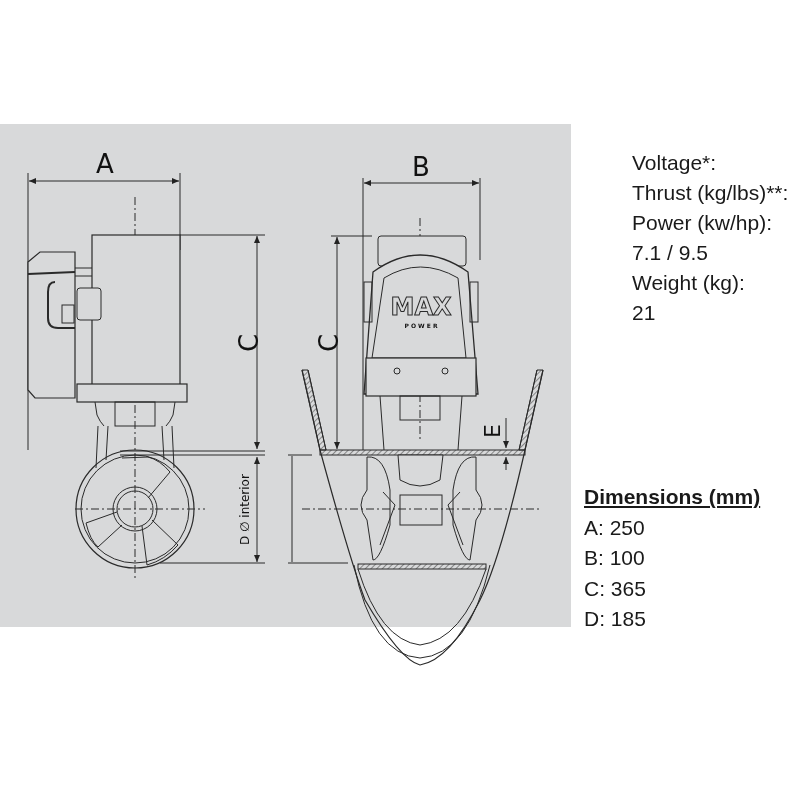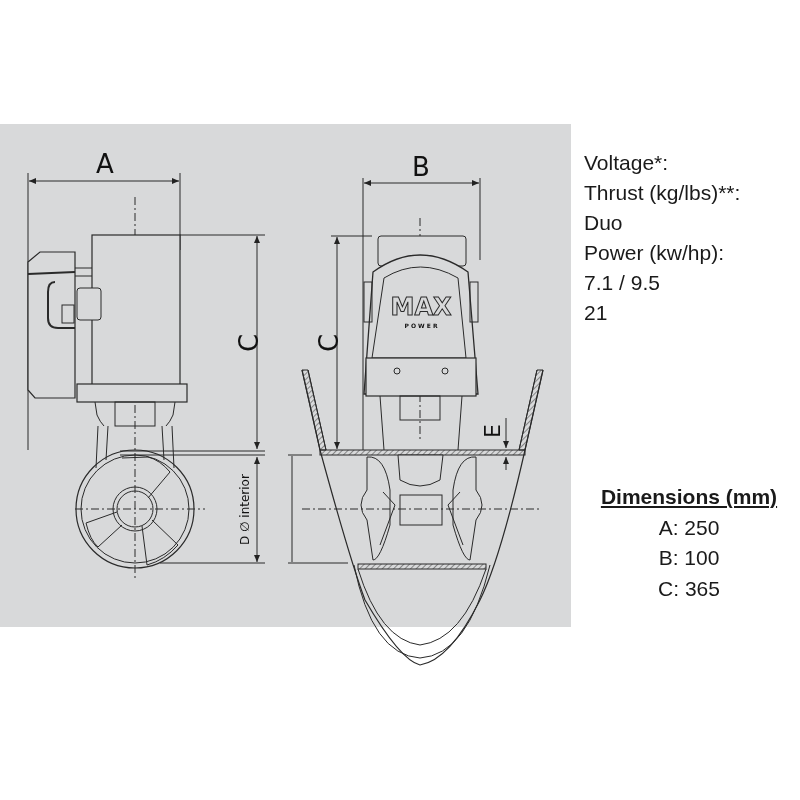--- a/index.html
+++ b/index.html
@@ -1,22 +1,22 @@
 <!DOCTYPE html>
 <html><head>
 <meta charset="utf-8">
 <style>
   html, body { margin: 0; padding: 0; background: #ffffff; }
   body { width: 800px; height: 800px; position: relative; overflow: hidden; font-family: "Liberation Sans", sans-serif; }
   .panel { position: absolute; left: 0; top: 124px; width: 571px; height: 503px; background: #d8d9da; }
   .drawing { position: absolute; left: 0; top: 0; width: 800px; height: 800px; }
   .drawing text { font-family: "DejaVu Sans", sans-serif; fill: #111; }
   .specs { position: absolute; left: 584px; top: 148px; width: 210px; color: #1a1a1a; font-size: 21px; line-height: 30px; }
-  .specs .line { white-space: nowrap; display: block; }
-  .dims { position: absolute; left: 584px; top: 482px; width: 210px; color: #1a1a1a; font-size: 21px; line-height: 30.5px; text-align: center; }
+  .specs .line { white-space: nowrap; display: block; margin-left: 48px; }
+  .dims { position: absolute; left: 584px; top: 482px; width: 210px; color: #1a1a1a; font-size: 21px; line-height: 30.5px; }
   .dims .heading { font-weight: bold; text-decoration: underline; display: block; white-space: nowrap; }
   .dims .line { display: block; white-space: nowrap; }
 </style>
 </head>
 <body>
 
 <div class="panel"></div>
 
 <svg class="drawing" viewBox="0 0 800 800" xmlns="http://www.w3.org/2000/svg">
   <defs>
@@ -145,24 +145,25 @@
   <text x="421" y="328" font-size="6" text-anchor="middle" font-weight="bold">P O W E R</text>
 
   <text x="412" y="176" font-size="26">B</text>
   <text x="0" y="0" font-size="26" transform="translate(328,342) rotate(-90) translate(-10,10)">C</text>
   <text x="0" y="0" font-size="22" transform="translate(500,438) rotate(-90)">E</text>
 </svg>
 
 <div class="specs">
   <span class="line">Voltage*:</span>
   <span class="line">Thrust (kg/lbs)**:</span>
-  <span class="line">Duo</span>
   <span class="line">Power (kw/hp):</span>
   <span class="line">7.1 / 9.5</span>
+  <span class="line">Weight (kg):</span>
   <span class="line">21</span>
 </div>
 
 <div class="dims">
   <span class="heading">Dimensions (mm)</span>
   <span class="line">A: 250</span>
   <span class="line">B: 100</span>
   <span class="line">C: 365</span>
+  <span class="line">D: 185</span>
 </div>
 
 </body></html>

